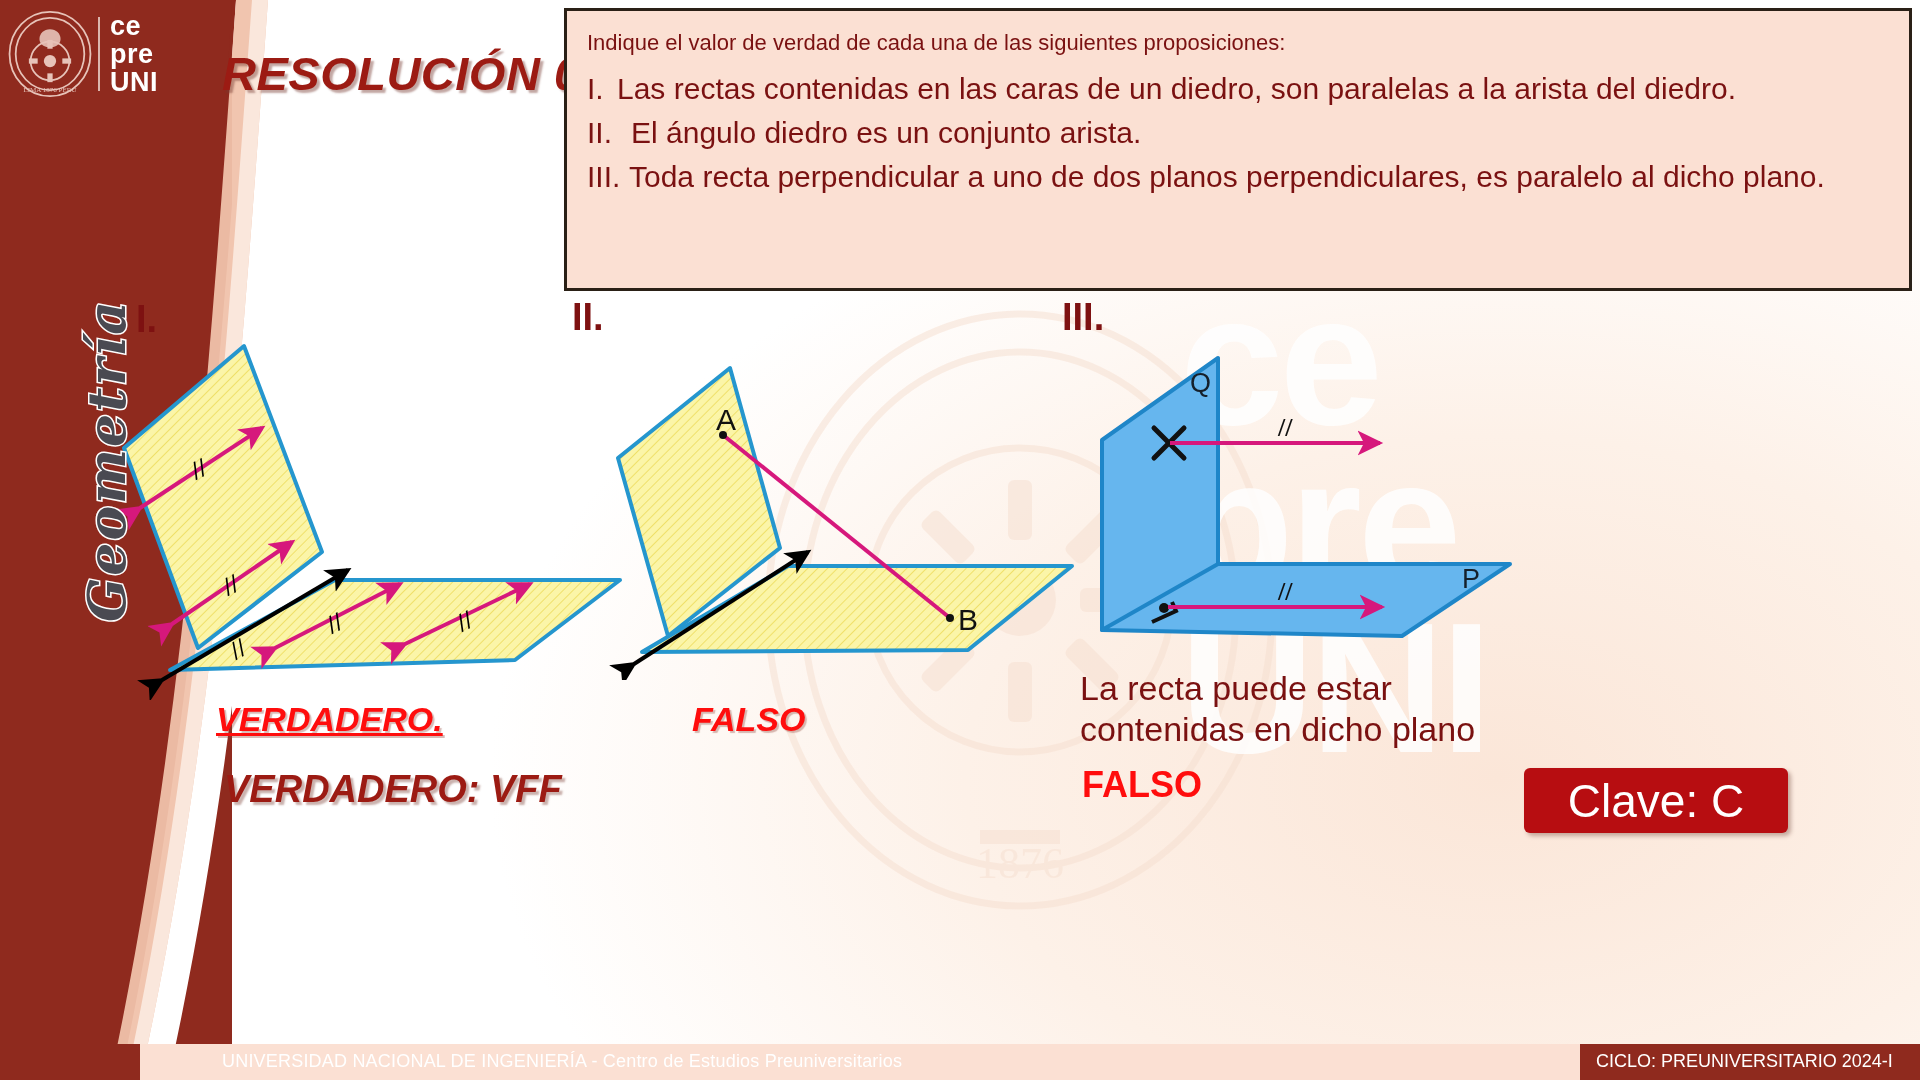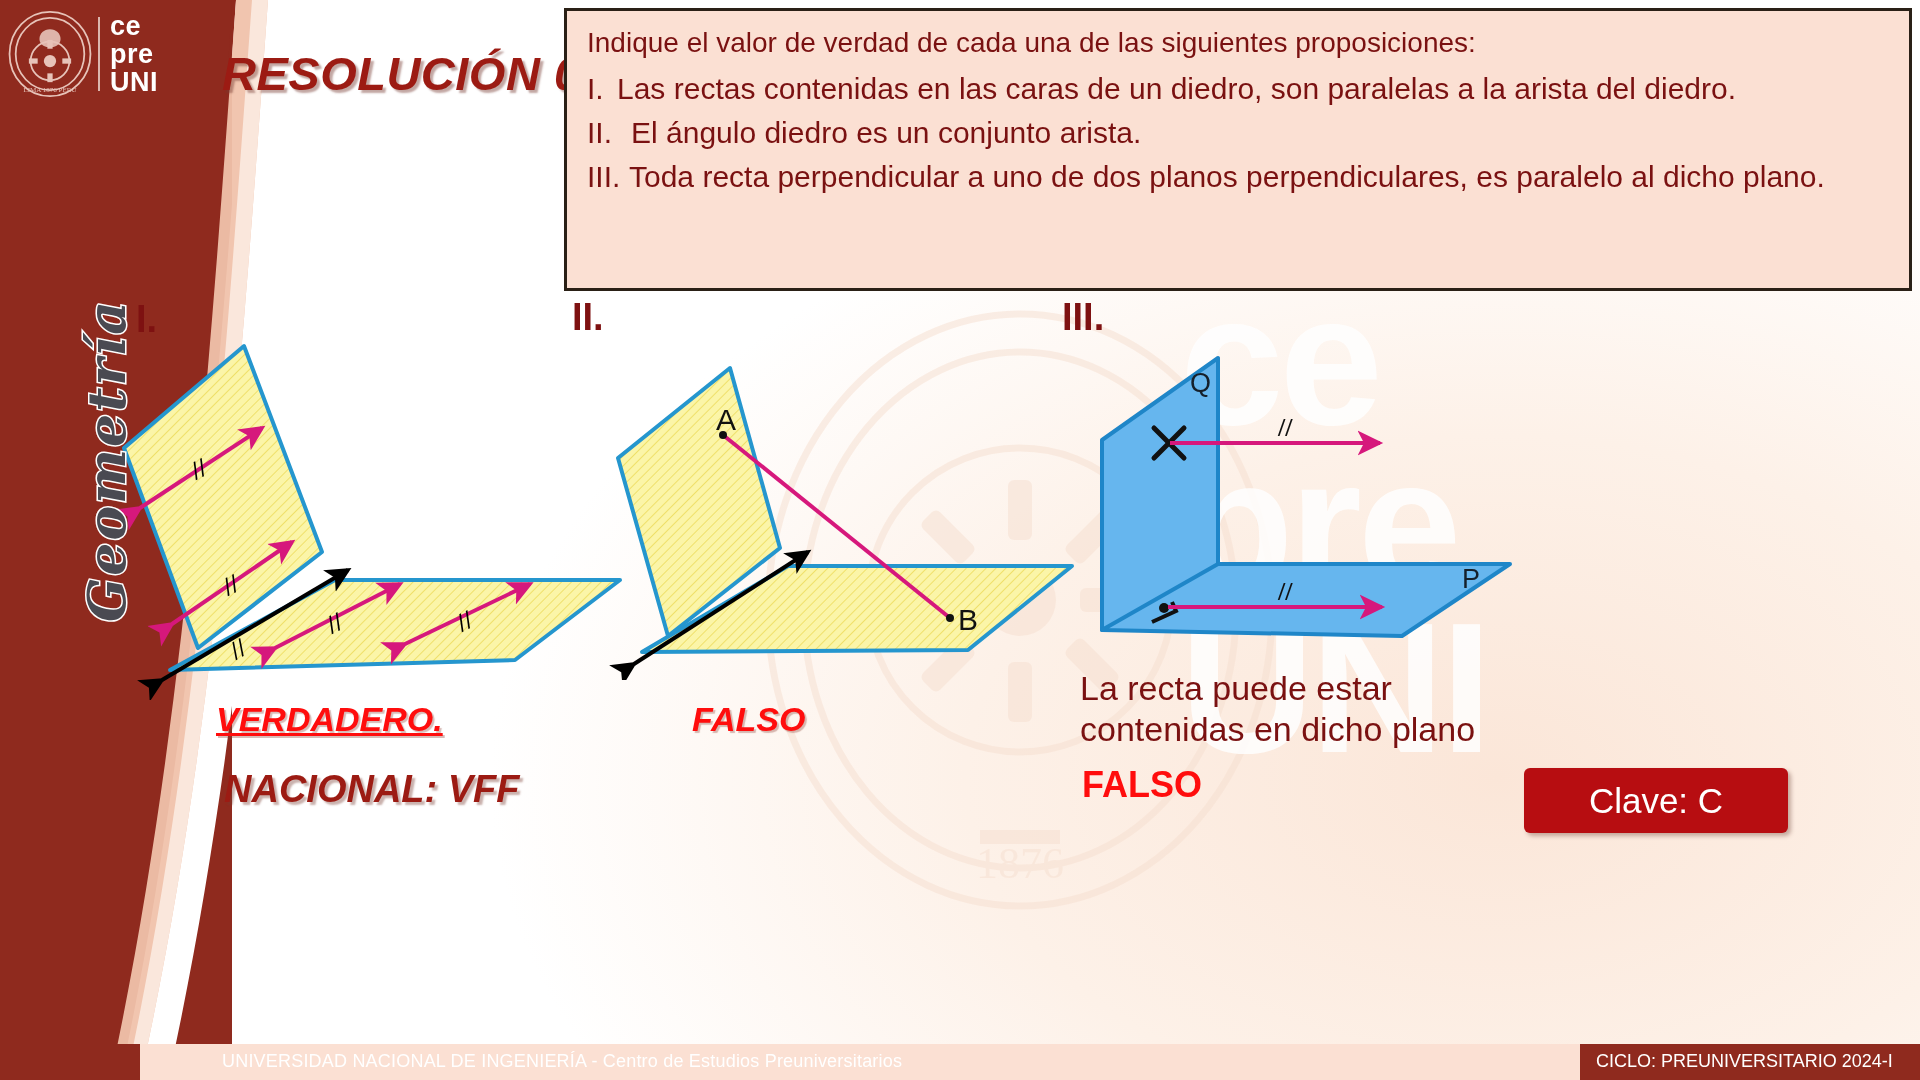--- a/index.html
+++ b/index.html
@@ -116,21 +116,21 @@
     position: absolute;
     z-index: 8;
     left: 564px; top: 8px;
     width: 1348px; height: 283px;
     background: #fbe0d3;
     border: 3px solid #2a2016;
     padding: 14px 18px 10px 20px;
   }
   .statement-intro {
     color: #7a1111;
-    font-size: 28px;
+    font-size: 22px;
     line-height: 36px;
     margin-bottom: 10px;
   }
   .prop-row {
     display: flex;
     color: #7a1111;
     font-size: 30px;
     line-height: 35px;
     margin-bottom: 9px;
   }
@@ -201,21 +201,21 @@
 
   
   .clave {
     position: absolute;
     z-index: 9;
     left: 1524px; top: 768px;
     width: 264px; height: 65px;
     background: #b70d11;
     border-radius: 6px;
     color: #ffffff;
-    font-size: 35px;
+    font-size: 46px;
     display: flex;
     align-items: center;
     justify-content: center;
     box-shadow: 3px 3px 4px rgba(90,40,30,.35);
   }
 
   
   .footer {
     position: absolute;
     z-index: 9;
@@ -442,21 +442,21 @@
     <path d="M72 292 L96 281 L92 272" fill="none" stroke="#111" stroke-width="4"></path>
     <line x1="88" y1="277" x2="302" y2="277" stroke="#d6187c" stroke-width="4" marker-end="url(#mArrowPink3)"></line>
     <text x="198" y="270" font-size="26" font-weight="bold" fill="#111" font-family="Liberation Serif, serif">//</text>
   </svg>
 
   <div class="verdict" id="verdict-1">VERDADERO.</div>
   <div class="verdict" id="verdict-2">FALSO</div>
   <div class="note-3">La recta puede estar contenidas en dicho plano</div>
   <div class="verdict" id="verdict-3">FALSO</div>
 
-  <div class="respuesta">NACIONAL: VFF</div>
+  <div class="respuesta">VERDADERO: VFF</div>
   <div class="clave">Clave: C</div>
 
   <div class="footer">
     <div class="footer-left"></div>
     <div class="footer-strip"></div>
     <div class="footer-notch"></div>
     <div class="footer-right"></div>
     <div class="footer-left-text">UNIVERSIDAD NACIONAL DE INGENIERÍA  - Centro de Estudios Preuniversitarios</div>
     <div class="footer-right-text">CICLO: PREUNIVERSITARIO 2024-I</div>
   </div>

